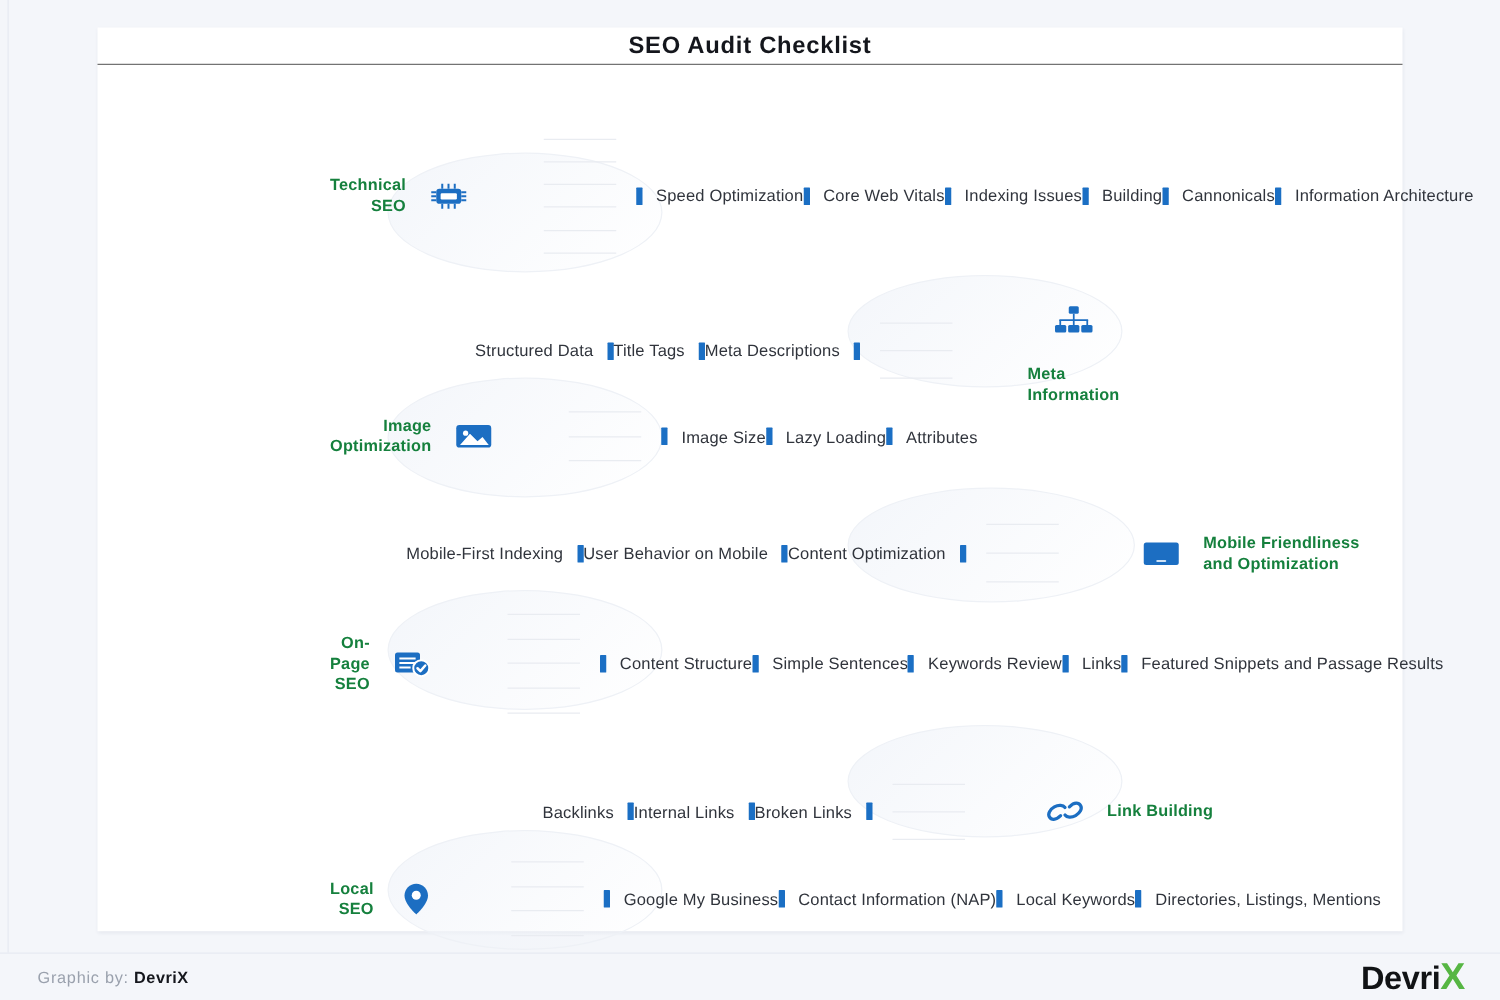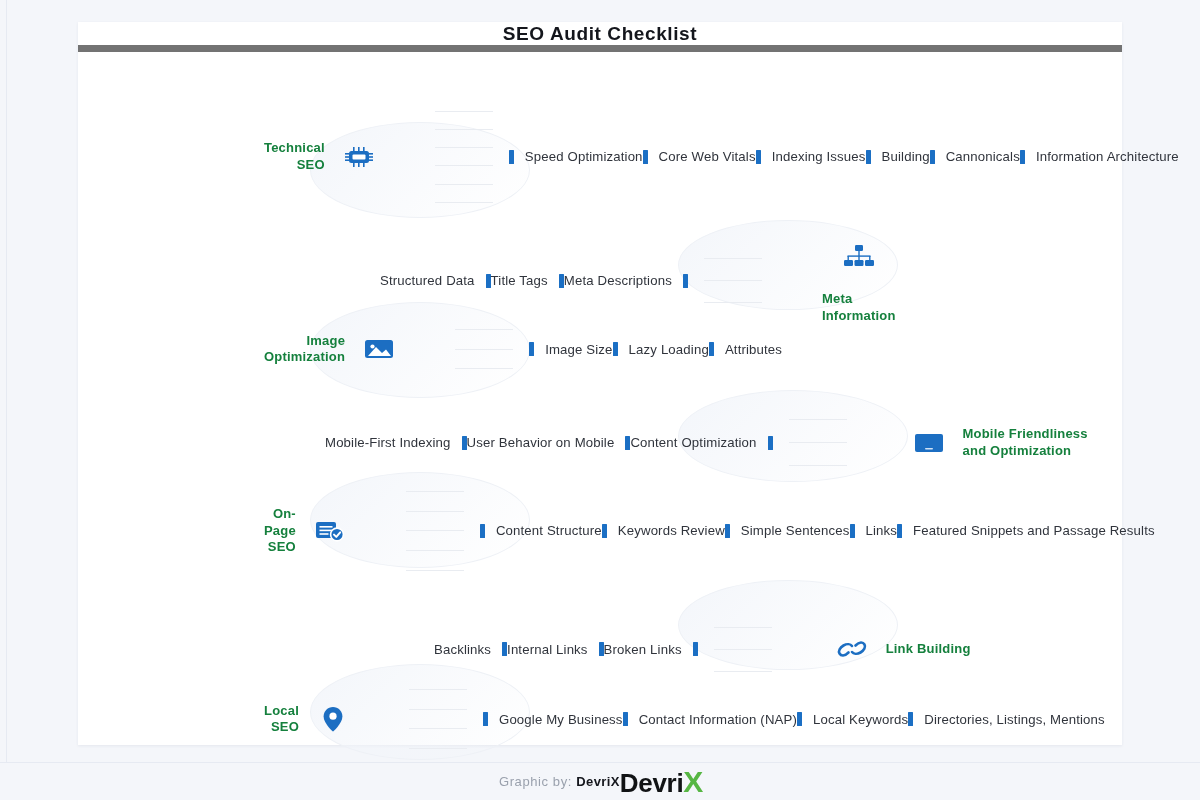--- a/index.html
+++ b/index.html
@@ -30,21 +30,21 @@
     left: 78px;
     top: 22px;
     width: 1044px;
     height: 723px;
     background: #ffffff;
     box-shadow: 0 1px 3px rgba(25,40,80,.07);
   }
 
   .card-header {
     height: 30px;
-    border-bottom: 7px solid #737373;
+    border-bottom: 1px solid #737373;
     display: flex;
     align-items: center;
     justify-content: center;
   }
 
   .card-title {
     font-size: 19px;
     font-weight: bold;
     color: #14161c;
     letter-spacing: .6px;
@@ -145,21 +145,21 @@
 
   
   .footer {
     position: absolute;
     left: 0; right: 0;
     top: 762px;
     height: 38px;
     border-top: 1px solid #e6eaf2;
     display: flex;
     align-items: center;
-    justify-content: center;
+    justify-content: space-between;
     padding: 0 28px 0 30px;
     background: #f4f6fa;
   }
   .credit {
     font-size: 13px;
     color: #9aa1ad;
     letter-spacing: .6px;
   }
   .credit b { color: #15171d; letter-spacing: .4px; }
 
@@ -383,25 +383,25 @@
         <div class="conn" style="margin:9.3px 0;"></div>
         <div class="conn" style="margin:9.3px 0;"></div>
       </div>
       <div class="items" style="margin-left:16px;">
         <div class="item" style="height:19px;">
             <span class="bullet"></span>
             <span class="item-label">Content Structure</span>
           </div>
         <div class="item" style="height:19px;">
             <span class="bullet"></span>
+            <span class="item-label">Simple Sentences</span>
+          </div>
+        <div class="item" style="height:19px;">
+            <span class="bullet"></span>
             <span class="item-label">Keywords Review</span>
-          </div>
-        <div class="item" style="height:19px;">
-            <span class="bullet"></span>
-            <span class="item-label">Simple Sentences</span>
           </div>
         <div class="item" style="height:19px;">
             <span class="bullet"></span>
             <span class="item-label">Links</span>
           </div>
         <div class="item" style="height:19px;">
             <span class="bullet"></span>
             <span class="item-label">Featured Snippets and Passage Results</span>
           </div>
       </div>

